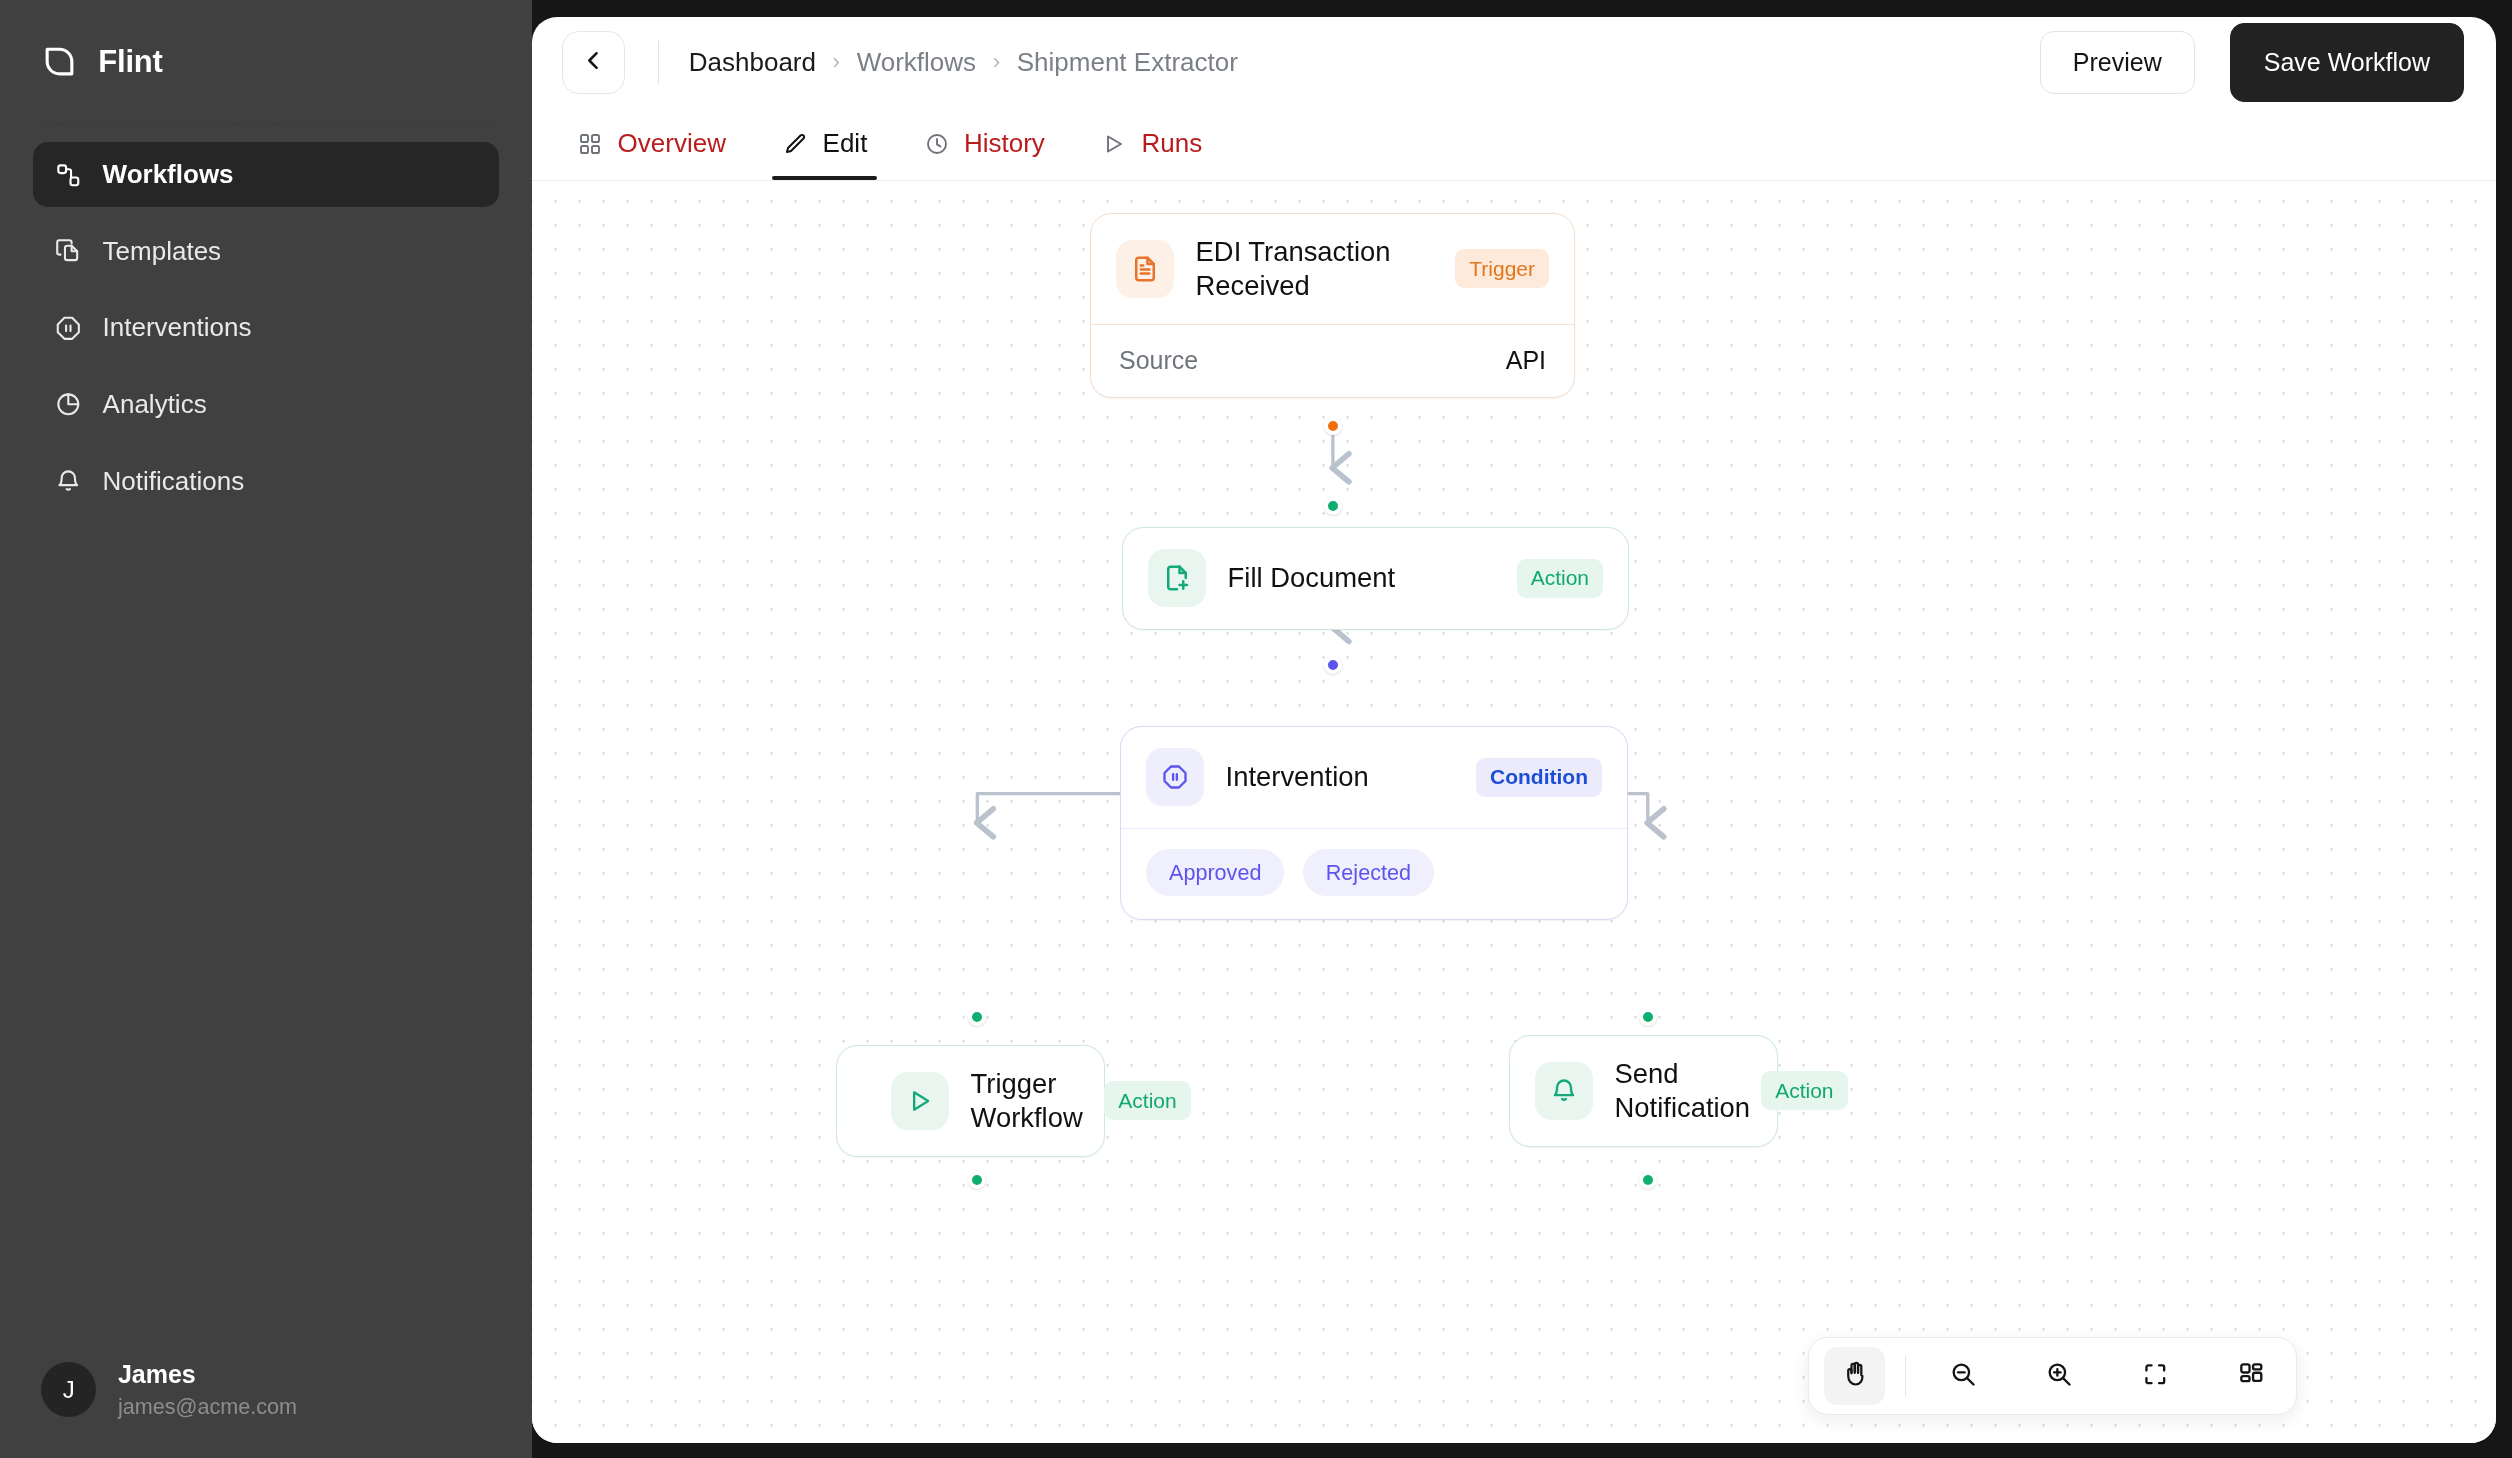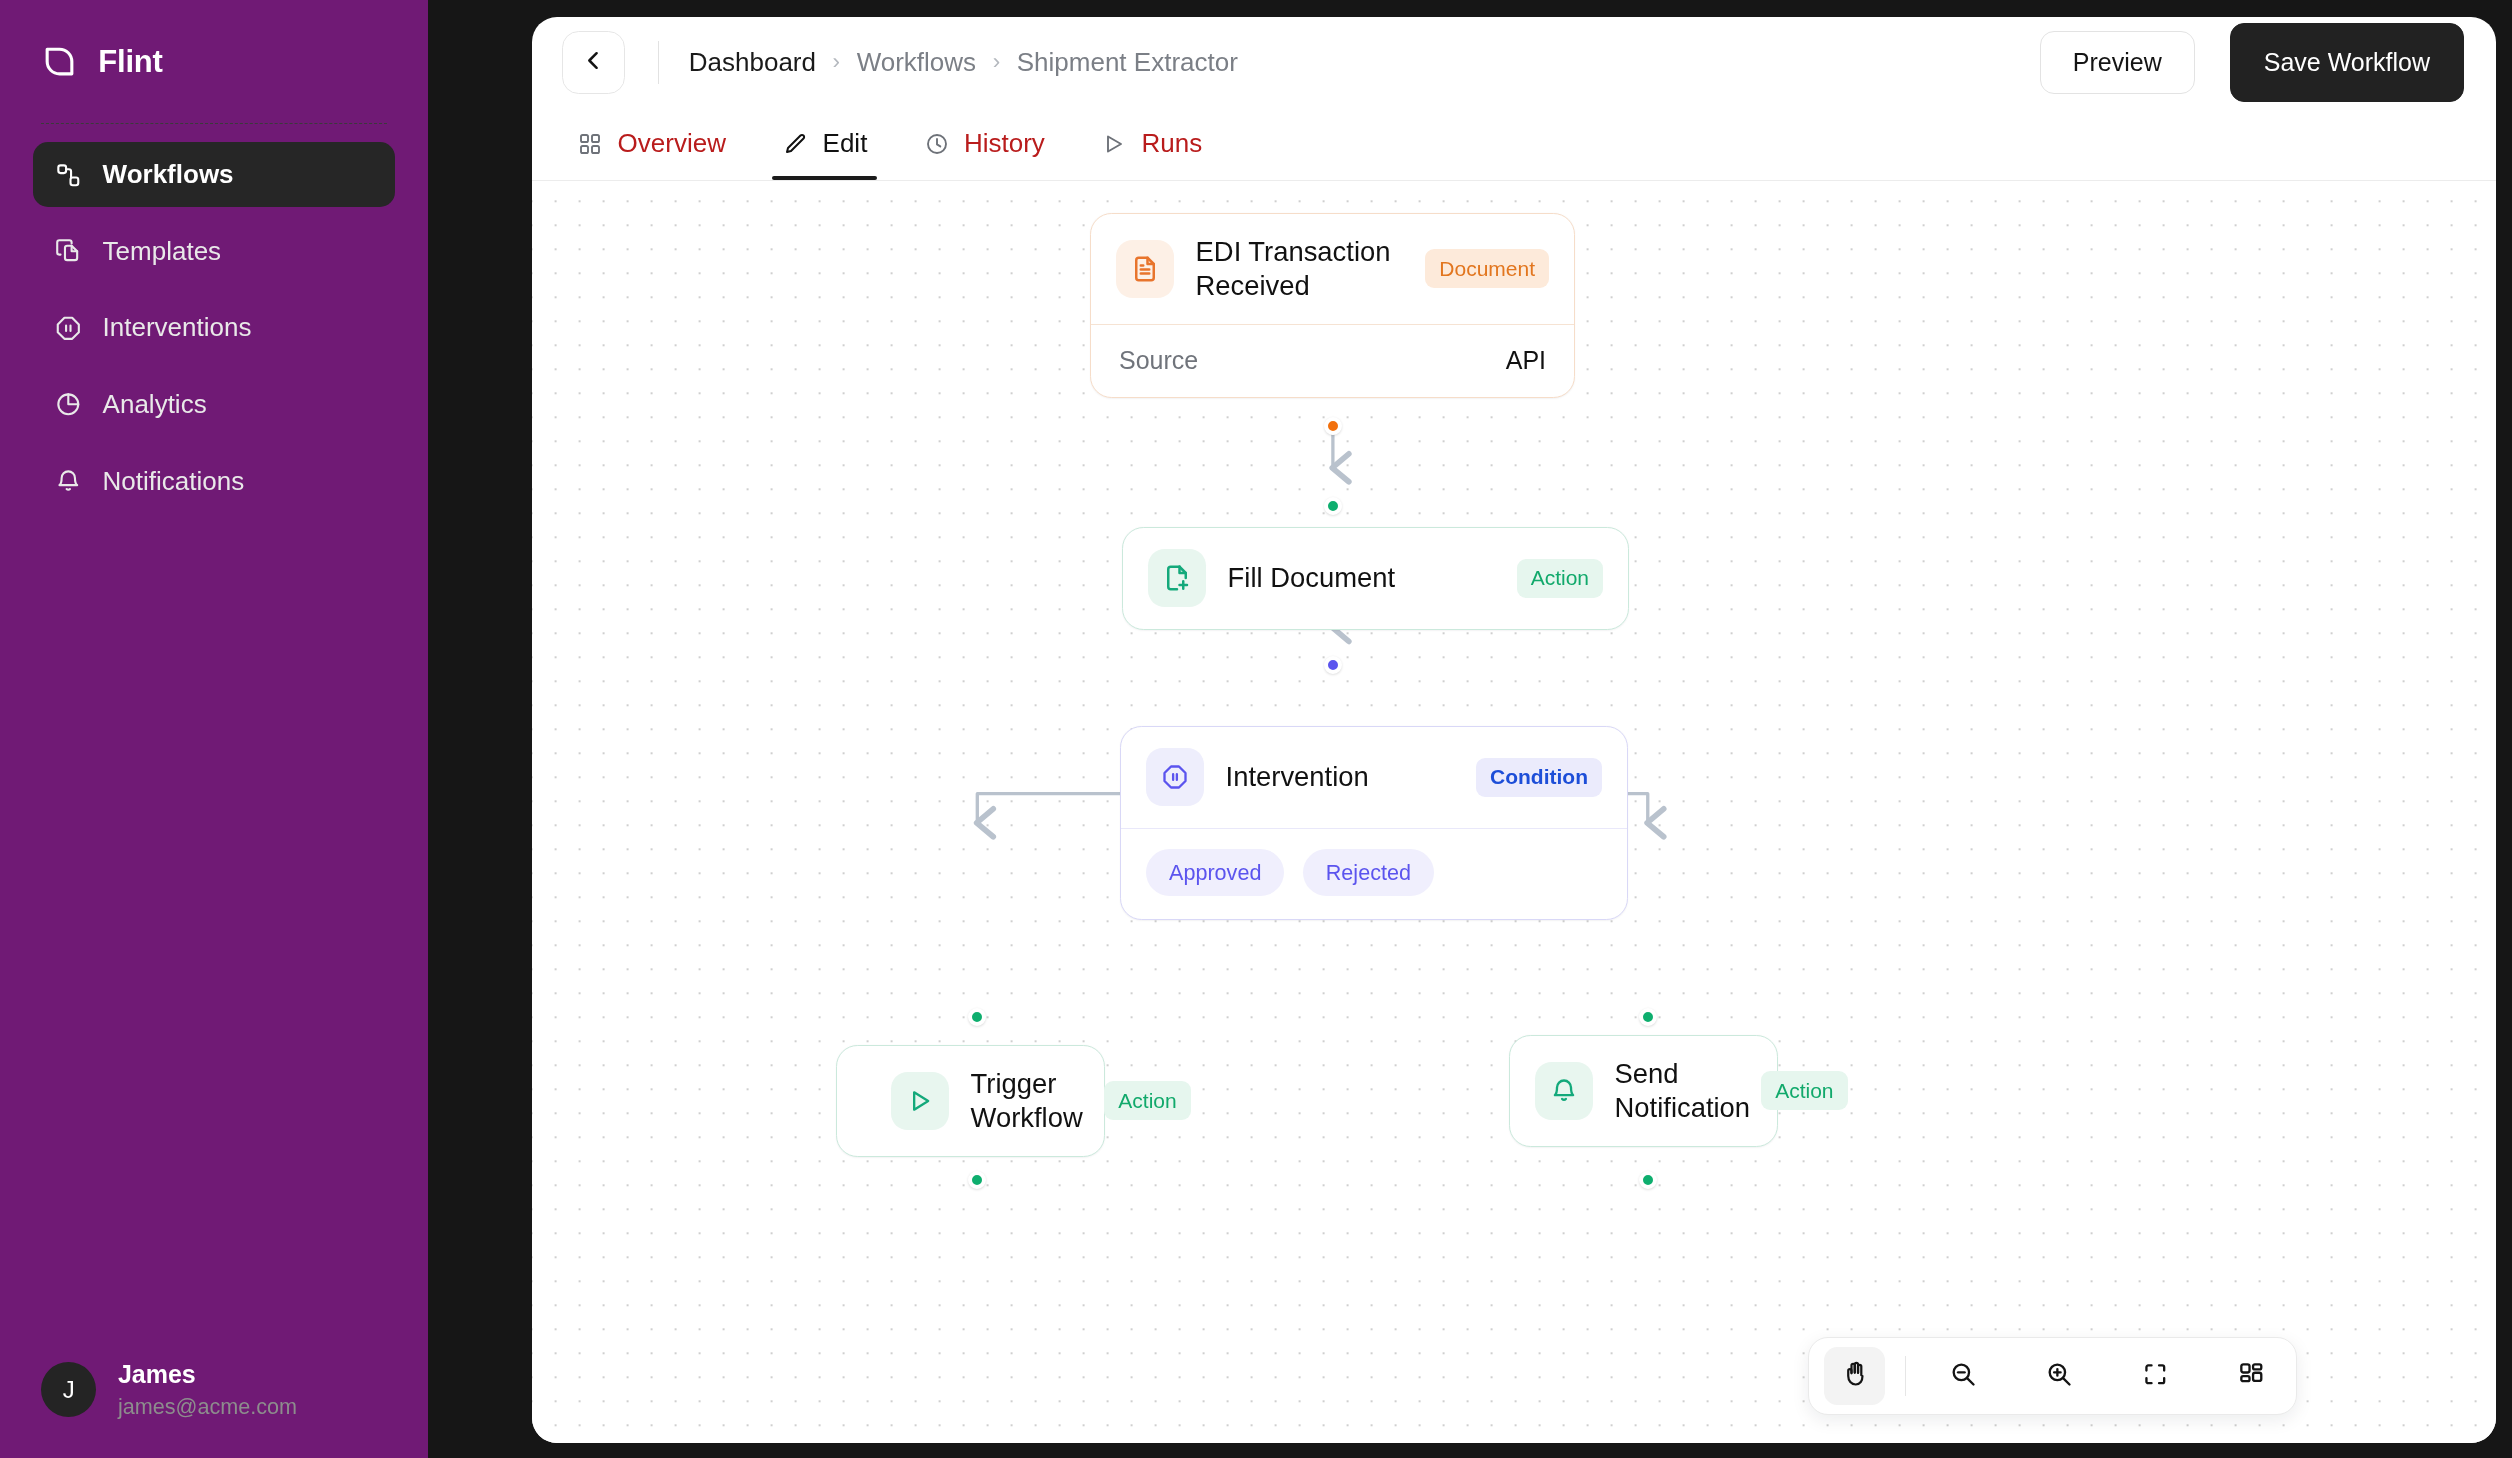--- a/index.html
+++ b/index.html
@@ -6,22 +6,22 @@
   html, body {
     width: 2512px; height: 1459px;
     background: #161616;
     font-family: "Liberation Sans", sans-serif;
     overflow: hidden;
   }
   .app { position: relative; width: 2512px; height: 1459px; display: flex; }
 
   
   .sidebar {
-    width: 428px; height: 1459px;
-    background: #701a75;
+    width: 532px; height: 1459px;
+    background: #404040;
     display: flex; flex-direction: column;
     flex-shrink: 0;
     padding: 0 33px;
   }
   .brand { display: flex; align-items: center; gap: 20px; height: 123px; padding-left: 8.3px; }
   .brand-mark { width: 37px; height: 37px; flex-shrink: 0; }
   .brand-name { color: #ffffff; font-size: 31px; font-weight: 700; letter-spacing: -0.2px; }
   .sb-divider { height: 0.8px; border-top: 0.8px dashed #3a3a3a; margin: 0 8.3px 18.3px 8.3px; }
 
   .nav { display: flex; flex-direction: column; gap: 11.6px; }
@@ -376,21 +376,21 @@
       <div class="node n-trigger" style="left:558px; top:32px; width:485px;">
         <div class="node-row">
           <span class="node-chip">
             <svg viewBox="0 0 24 24" width="30" height="30" fill="none" stroke="#e8742c" stroke-width="2" stroke-linecap="round" stroke-linejoin="round">
               <path d="M14 3H7a2 2 0 0 0-2 2v14a2 2 0 0 0 2 2h10a2 2 0 0 0 2-2V8z"></path>
               <path d="M14 3v5h5"></path>
                 <path d="M8.6 12.4h6.8M8.6 15.6h6.8M8.6 9.2h2"></path>
             </svg>
           </span>
           <span class="node-title">EDI Transaction Received</span>
-          <span class="badge">Document</span>
+          <span class="badge">Trigger</span>
         </div>
         <div class="node-foot">
           <span class="foot-key">Source</span>
           <span class="foot-val">API</span>
         </div>
       </div>
 
       <div class="node n-action" style="left:590px; top:346px; width:507px;">
         <div class="node-row">
           <span class="node-chip">

